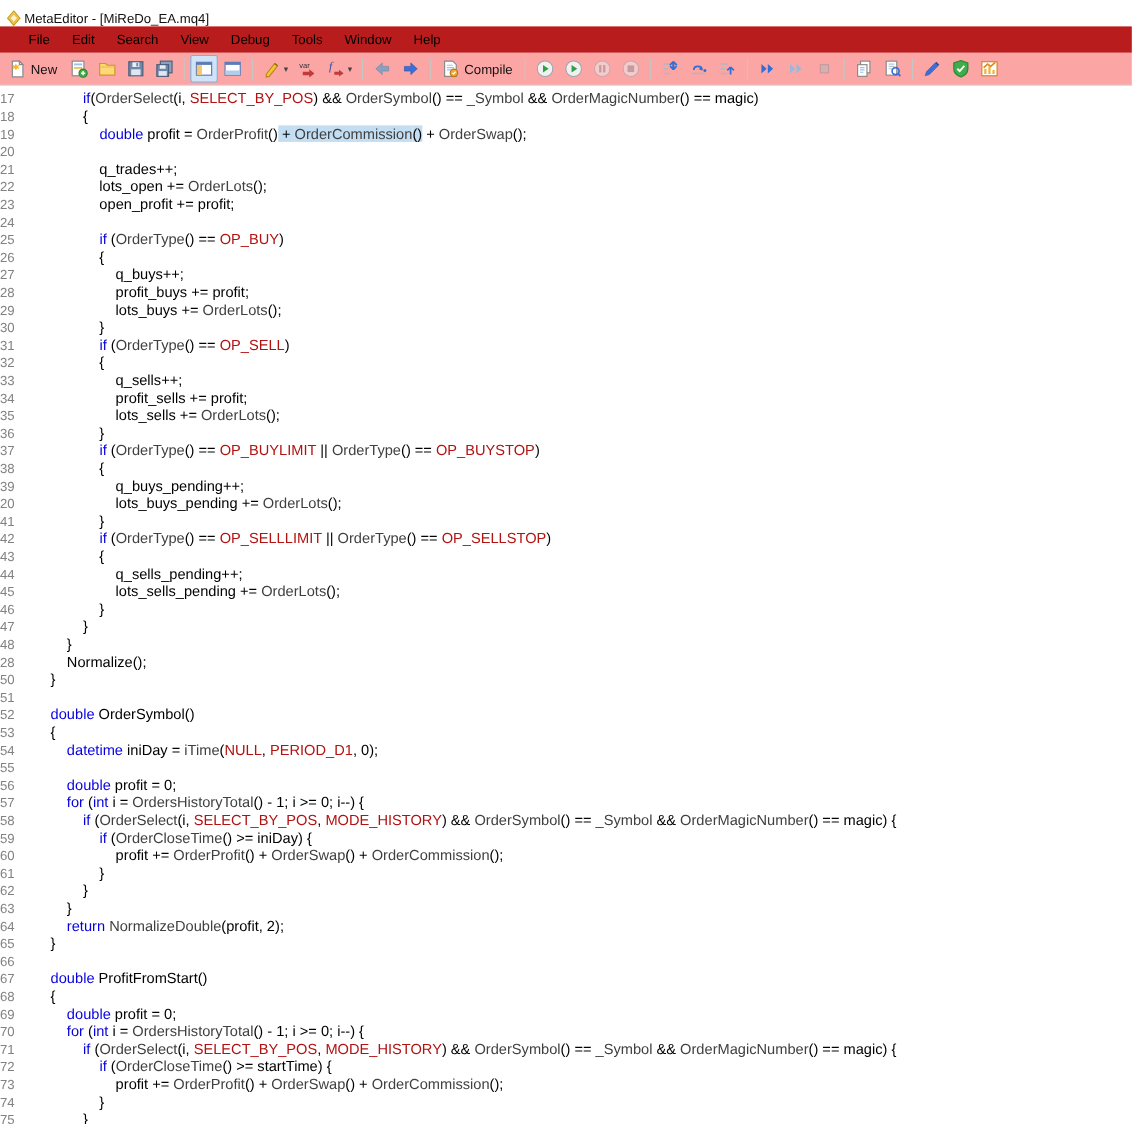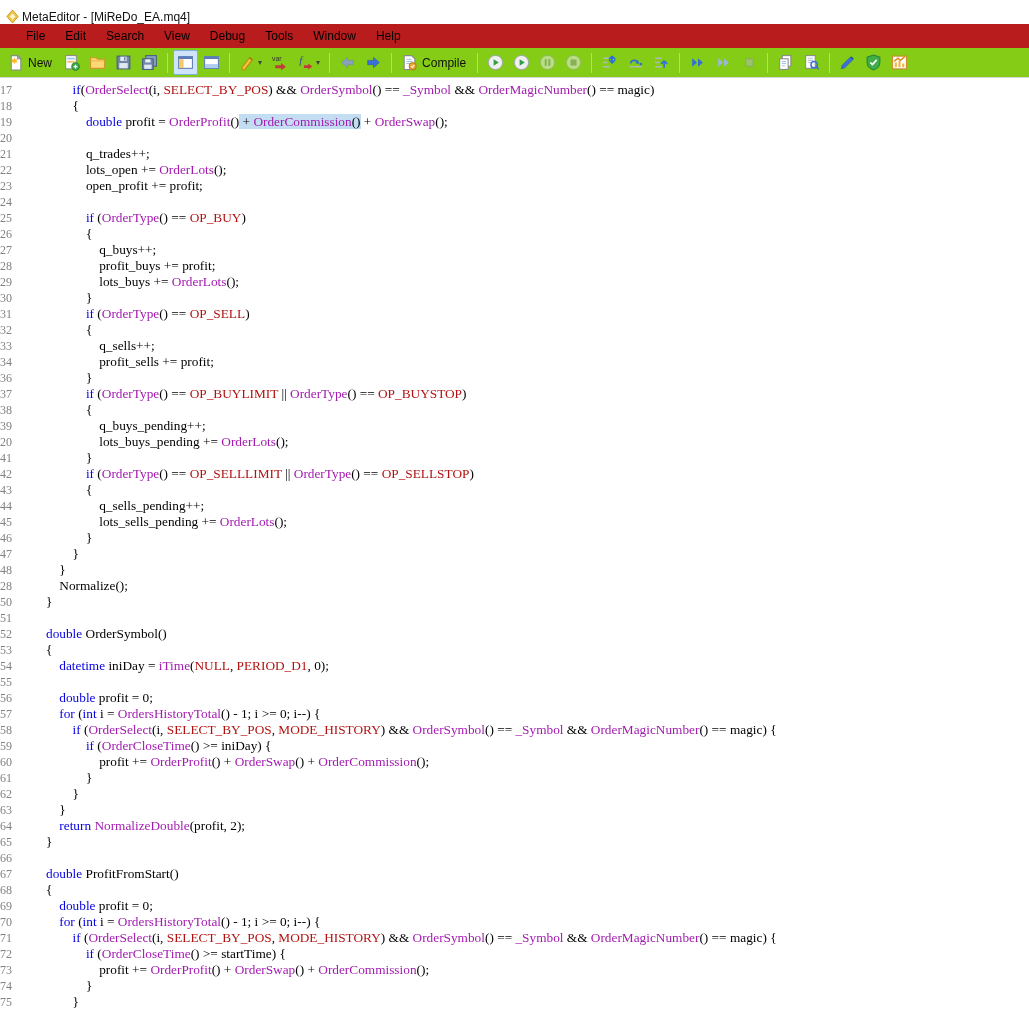--- a/index.html
+++ b/index.html
@@ -6,37 +6,37 @@
   html,body{width:1029px;height:1022px;overflow:hidden;background:#fff}
   body{font-family:"Liberation Sans",sans-serif;font-size:12px;color:#000}
 
   .titlebar{height:24px;display:flex;align-items:flex-end;gap:2px;padding-left:5px;background:#fff}
   .titlebar .title-text{font-size:12px;color:#111}
   .app-icon svg{width:15px;height:15px;display:block}
 
   .menubar{height:24px;display:flex;align-items:center;background:#b91c1c;padding-left:16px}
   .menu-item{padding:4px 10px;cursor:default}
 
-  .toolbar{height:30px;display:flex;align-items:center;background:#84cc16;border-bottom:1px solid #d6d6d6;padding-left:3px;gap:1px}
+  .toolbar{height:30px;display:flex;align-items:center;background:#fca5a5;border-bottom:1px solid #d6d6d6;padding-left:3px;gap:1px}
   .tbtn{height:25px;display:flex;align-items:center;padding:0 3px;border:1px solid transparent;border-radius:2px;gap:4px;cursor:default}
   .tbtn.pressed{background:#cfe4f8;border-color:#7fb0dd}
   .tbtn.disabled{opacity:.5}
   .tb-ic{display:block}
   .tb-ic svg{width:17px;height:17px;display:block}
   .tb-label{font-size:12px;color:#111;padding-right:2px}
   .tb-dd{font-size:8px;color:#444;margin-left:-2px}
   .tb-sep{width:1px;height:20px;background:#c6c6c6;margin:0 4px;flex:none}
 
   .editor{background:#fff;padding-top:4px;height:964px;overflow:hidden}
   .row{display:flex;height:16px;line-height:16px;white-space:pre;
-       font-family:Liberation Serif, serif;font-size:13.3px}
+       font-family:Liberation Sans, sans-serif;font-size:13.3px}
   .ln{width:17px;flex:none;color:#828282;font-size:12px;overflow:hidden}
   .code{padding-left:29px}
   .tk-k{color:#0600e0}
-  .tk-f{color:#a21caf}
+  .tk-f{color:#404040}
   .tk-c{color:#b31212}
   .tk-p{color:#000}
   .sel{background:#c3ddf3}
 </style>
 </head>
 <body>
 
 <div class="window">
   <div class="titlebar">
     <span class="app-icon">
@@ -325,20 +325,21 @@
       <div class="row"><span class="ln">25</span><span class="code"><span class="tk-p">            </span><span class="tk-k">if</span><span class="tk-p"> (</span><span class="tk-f">OrderType</span><span class="tk-p">() == </span><span class="tk-c">OP_BUY</span><span class="tk-p">)</span></span></div>
       <div class="row"><span class="ln">26</span><span class="code"><span class="tk-p">            {</span></span></div>
       <div class="row"><span class="ln">27</span><span class="code"><span class="tk-p">                q_buys++;</span></span></div>
       <div class="row"><span class="ln">28</span><span class="code"><span class="tk-p">                profit_buys += profit;</span></span></div>
       <div class="row"><span class="ln">29</span><span class="code"><span class="tk-p">                lots_buys += </span><span class="tk-f">OrderLots</span><span class="tk-p">();</span></span></div>
       <div class="row"><span class="ln">30</span><span class="code"><span class="tk-p">            }</span></span></div>
       <div class="row"><span class="ln">31</span><span class="code"><span class="tk-p">            </span><span class="tk-k">if</span><span class="tk-p"> (</span><span class="tk-f">OrderType</span><span class="tk-p">() == </span><span class="tk-c">OP_SELL</span><span class="tk-p">)</span></span></div>
       <div class="row"><span class="ln">32</span><span class="code"><span class="tk-p">            {</span></span></div>
       <div class="row"><span class="ln">33</span><span class="code"><span class="tk-p">                q_sells++;</span></span></div>
       <div class="row"><span class="ln">34</span><span class="code"><span class="tk-p">                profit_sells += profit;</span></span></div>
+      <div class="row"><span class="ln">35</span><span class="code"><span class="tk-p">                lots_sells += </span><span class="tk-f">OrderLots</span><span class="tk-p">();</span></span></div>
       <div class="row"><span class="ln">36</span><span class="code"><span class="tk-p">            }</span></span></div>
       <div class="row"><span class="ln">37</span><span class="code"><span class="tk-p">            </span><span class="tk-k">if</span><span class="tk-p"> (</span><span class="tk-f">OrderType</span><span class="tk-p">() == </span><span class="tk-c">OP_BUYLIMIT</span><span class="tk-p"> || </span><span class="tk-f">OrderType</span><span class="tk-p">() == </span><span class="tk-c">OP_BUYSTOP</span><span class="tk-p">)</span></span></div>
       <div class="row"><span class="ln">38</span><span class="code"><span class="tk-p">            {</span></span></div>
       <div class="row"><span class="ln">39</span><span class="code"><span class="tk-p">                q_buys_pending++;</span></span></div>
       <div class="row"><span class="ln">20</span><span class="code"><span class="tk-p">                lots_buys_pending += </span><span class="tk-f">OrderLots</span><span class="tk-p">();</span></span></div>
       <div class="row"><span class="ln">41</span><span class="code"><span class="tk-p">            }</span></span></div>
       <div class="row"><span class="ln">42</span><span class="code"><span class="tk-p">            </span><span class="tk-k">if</span><span class="tk-p"> (</span><span class="tk-f">OrderType</span><span class="tk-p">() == </span><span class="tk-c">OP_SELLLIMIT</span><span class="tk-p"> || </span><span class="tk-f">OrderType</span><span class="tk-p">() == </span><span class="tk-c">OP_SELLSTOP</span><span class="tk-p">)</span></span></div>
       <div class="row"><span class="ln">43</span><span class="code"><span class="tk-p">            {</span></span></div>
       <div class="row"><span class="ln">44</span><span class="code"><span class="tk-p">                q_sells_pending++;</span></span></div>
       <div class="row"><span class="ln">45</span><span class="code"><span class="tk-p">                lots_sells_pending += </span><span class="tk-f">OrderLots</span><span class="tk-p">();</span></span></div>

